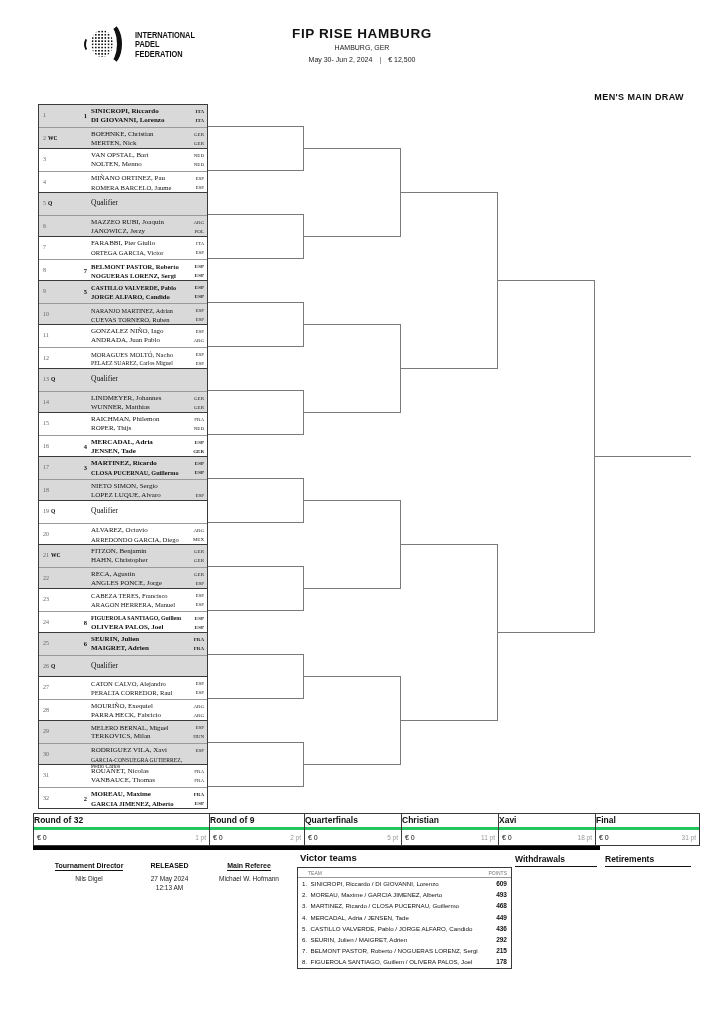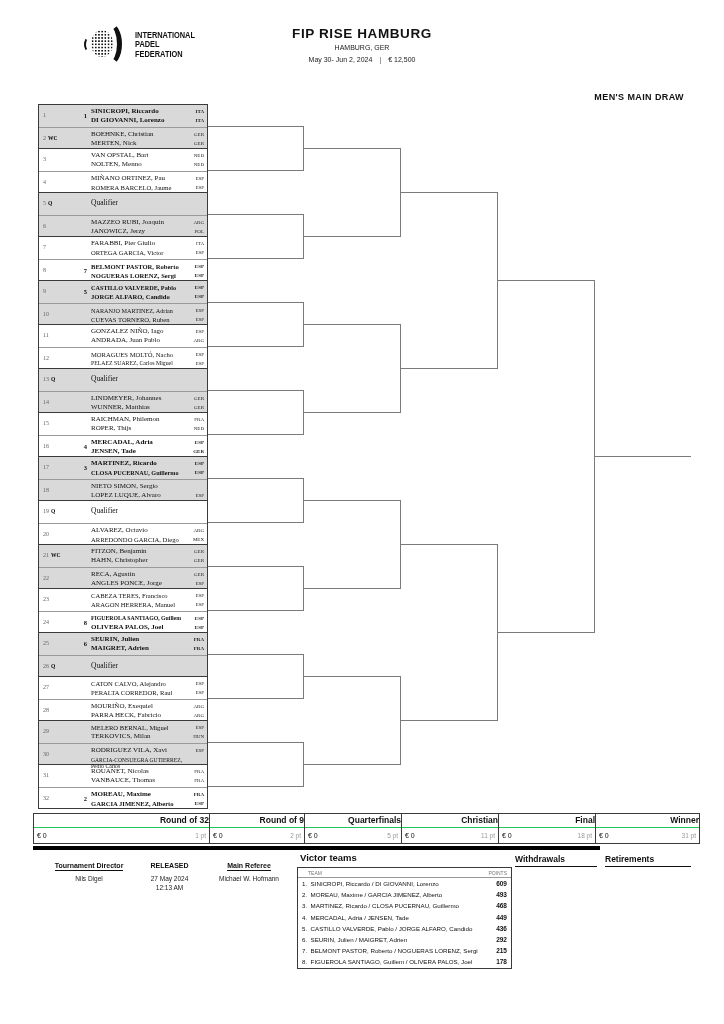--- a/index.html
+++ b/index.html
@@ -38,22 +38,22 @@
   .ctry{position:absolute;right:3px;top:1.5px;width:20px;text-align:right;font-size:5px;color:#222;}
   .ctry div{line-height:9.5px;}
   .ctry.b{font-weight:bold;}
   .qualifier-label{position:absolute;left:52px;top:0;font-size:7.5px;line-height:20px;}
   .bl{position:absolute;background:#7a7a7a;}
   
   .rounds{position:absolute;left:33px;top:813px;width:667px;display:flex;box-sizing:border-box;
           border:1px solid #3a3a3a;}
   .round-col{box-sizing:border-box;}
   .round-col + .round-col{border-left:1px solid #3a3a3a;}
-  .round-head{height:13px;font-weight:bold;font-size:8.5px;text-align:right;line-height:13px;
-              border-bottom:1px solid #22c55e;}
+  .round-head{height:13px;font-weight:bold;font-size:8.5px;text-align:left;line-height:13px;
+              border-bottom:3px solid #22c55e;}
   .round-vals{height:15px;display:flex;justify-content:space-between;align-items:center;padding:0 3px;}
   .round-prize{font-size:7px;}
   .round-pts{font-size:6.5px;color:#999;}
   .thick-bar{position:absolute;left:33px;top:846px;width:567px;height:4px;background:#000;}
   
   .info-block{position:absolute;text-align:center;}
   .info-label{display:inline-block;font-weight:bold;font-size:7px;border-bottom:1.5px solid #111;padding-bottom:1px;}
   .info-label.nounder{border-bottom:none;}
   .info-val{font-size:6.5px;margin-top:2.5px;color:#222;}
   .seeded-title{position:absolute;left:300px;top:852px;font-weight:bold;font-size:9.5px;}
@@ -532,28 +532,28 @@
         </div>
       </div>
       <div class="round-col" style="width: 97px;">
         <div class="round-head">Christian</div>
         <div class="round-vals">
           <span class="round-prize">€ 0</span>
           <span class="round-pts">11 pt</span>
         </div>
       </div>
       <div class="round-col" style="width: 97px;">
-        <div class="round-head">Final</div>
+        <div class="round-head">Xavi</div>
         <div class="round-vals">
           <span class="round-prize">€ 0</span>
           <span class="round-pts">18 pt</span>
         </div>
       </div>
       <div class="round-col" style="width: 104px;">
-        <div class="round-head">Winner</div>
+        <div class="round-head">Final</div>
         <div class="round-vals">
           <span class="round-prize">€ 0</span>
           <span class="round-pts">31 pt</span>
         </div>
       </div>
     </div>
   <div class="thick-bar"></div>
 
   <div class="info-block" style="left:34px;top:854px;width:110px;">
     <div><span class="info-label">Tournament Director</span></div>

